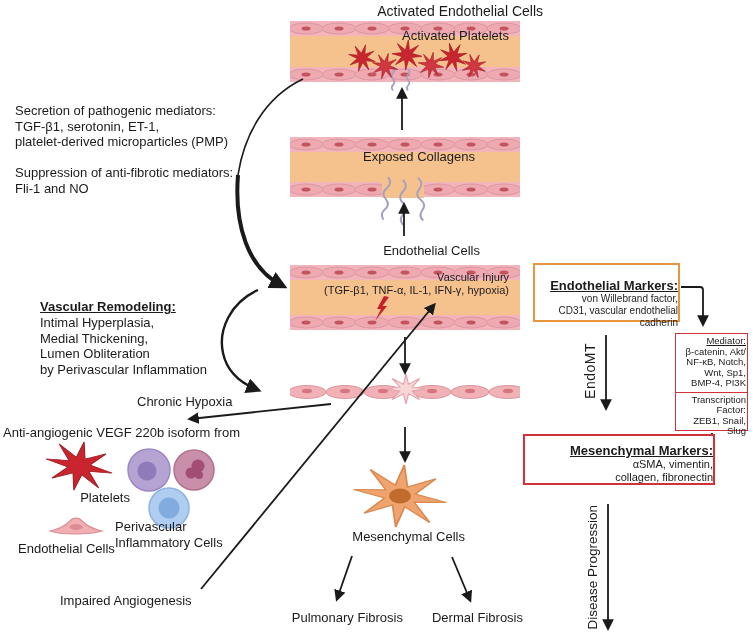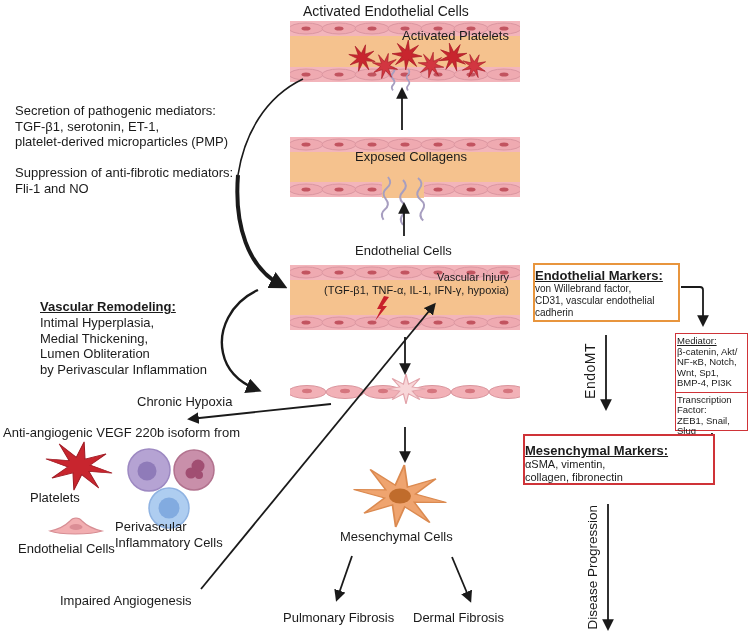--- a/index.html
+++ b/index.html
@@ -2,21 +2,21 @@
 <html><head>
 <meta charset="utf-8">
 <style>
   html,body{margin:0;padding:0;background:#ffffff;}
   .canvas{position:relative;width:753px;height:640px;background:#fff;overflow:hidden;
           font-family:"Liberation Sans","DejaVu Sans",sans-serif;color:#1b1b1b;}
   .abs{position:absolute;}
   .lbl{font-size:13px;line-height:15.5px;color:#1b1b1b;}
   .lbl-lg{font-size:14px;}
   .sm{font-size:11px;line-height:13px;text-align:right;}
-  .ctr{text-align:left;}
+  .ctr{text-align:right;}
   .pre{white-space:pre-line;}
   .bold{font-weight:bold;}
   .und{text-decoration:underline;}
   .vtext{writing-mode:vertical-rl;transform:rotate(180deg);white-space:nowrap;}
   .box{background:#fff;box-sizing:border-box;}
   .box-orange{border:2px solid #e8953d;}
   .box-red{border:2px solid #cf3338;}
   .box-red-thin{border:1.5px solid #cf3338;}
   svg{display:block;}
   .overlay{pointer-events:none;}
@@ -188,21 +188,21 @@
   <div class="abs lbl ctr" style="left:30px;top:490px;width:100px">Platelets</div>
   <div class="abs lbl pre" style="left:115px;top:519px">Perivascular
 Inflammatory Cells</div>
   <div class="abs lbl" style="left:18px;top:541px">Endothelial Cells</div>
   <div class="abs lbl" style="left:60px;top:593px">Impaired Angiogenesis</div>
 
   <div class="abs lbl ctr" style="left:340px;top:529px;width:125px">Mesenchymal Cells</div>
   <div class="abs lbl ctr" style="left:283px;top:610px;width:120px">Pulmonary Fibrosis</div>
   <div class="abs lbl ctr" style="left:413px;top:610px;width:110px">Dermal Fibrosis</div>
 
-  <div class="abs box box-orange ctr" style="left:533px;top:263px;width:147px;height:59px;padding-top:3px">
+  <div class="abs box box-orange ctr" style="left:533px;top:263px;width:147px;height:59px;padding-top:13px">
     <div class="bold und" style="font-size:13px">Endothelial Markers:</div>
     <div class="pre" style="font-size:10px;line-height:12px">von Willebrand factor,
 CD31, vascular endothelial
 cadherin</div>
   </div>
 
   <div class="abs vtext" style="left:582px;top:343px;font-size:14px;letter-spacing:0.5px">EndoMT</div>
 
   <div class="abs box box-red-thin ctr" style="left:675px;top:333px;width:73px;height:98px">
     <div style="border-bottom:1.5px solid #cf3338;padding:2px 1px 3px">

